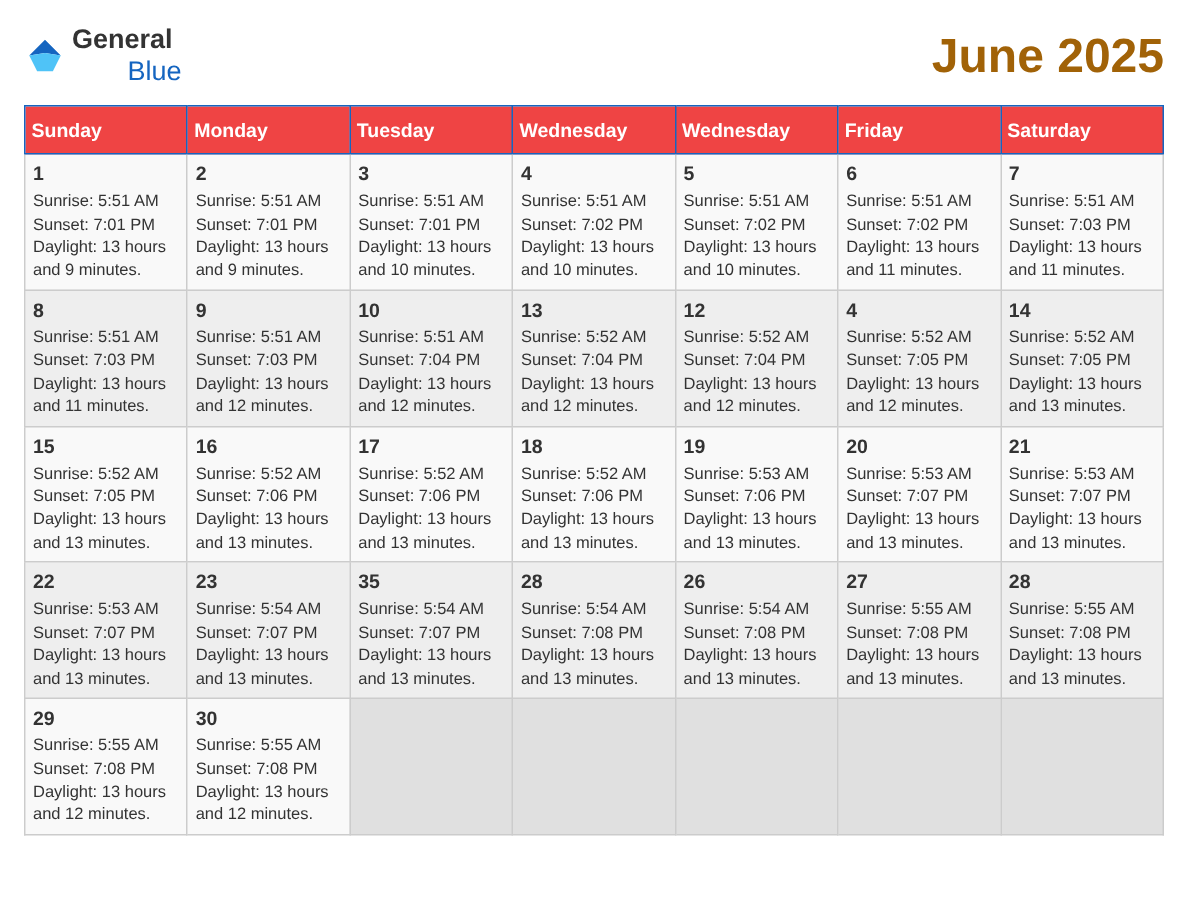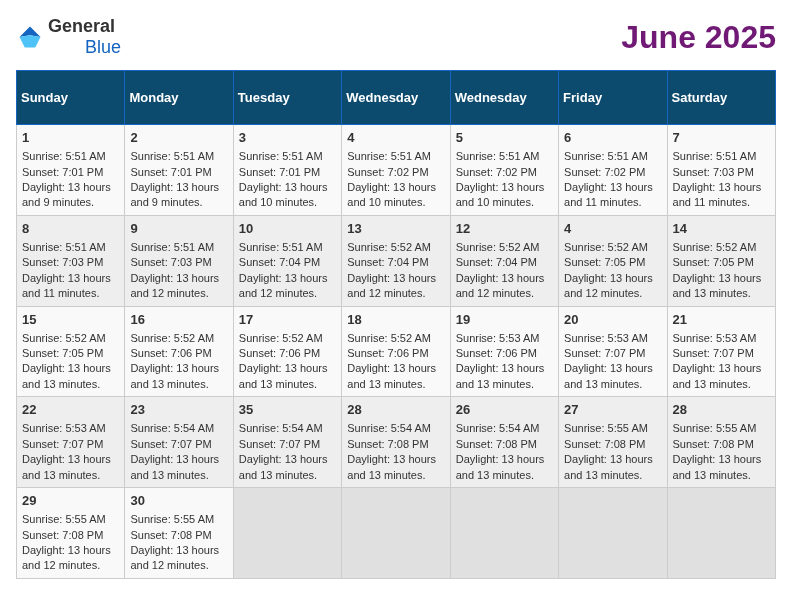--- a/index.html
+++ b/index.html
@@ -24,35 +24,35 @@
     .logo-icon {
       width: 28px;
       height: 28px;
     }
     .title-block {
       text-align: right;
     }
     .month-title {
       font-size: 32px;
       font-weight: bold;
-      color: #701a75;
+      color: #a16207;
     }
     .location-title {
       font-size: 16px;
       color: #555;
     }
     .calendar {
       width: 100%;
       border-collapse: collapse;
       font-size: 11px;
     }
     .calendar thead th {
-      background-color: #0c4a6e;
+      background-color: #ef4444;
       color: #fff;
-      padding: 19px 4px;
+      padding: 8px 4px;
       text-align: left;
       font-size: 13px;
       font-weight: bold;
       border: 1px solid #1565c0;
     }
     .calendar tbody td {
       vertical-align: top;
       border: 1px solid #ccc;
       padding: 4px 5px;
       width: 14.28%;

